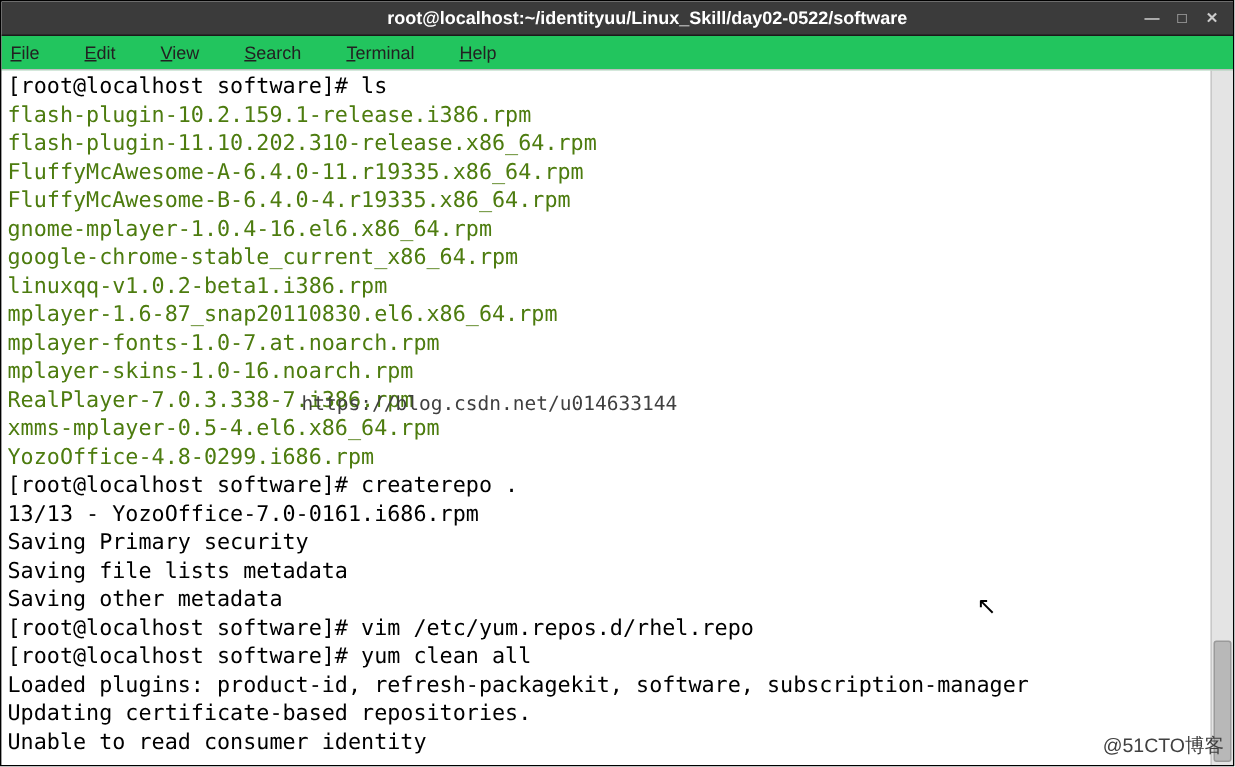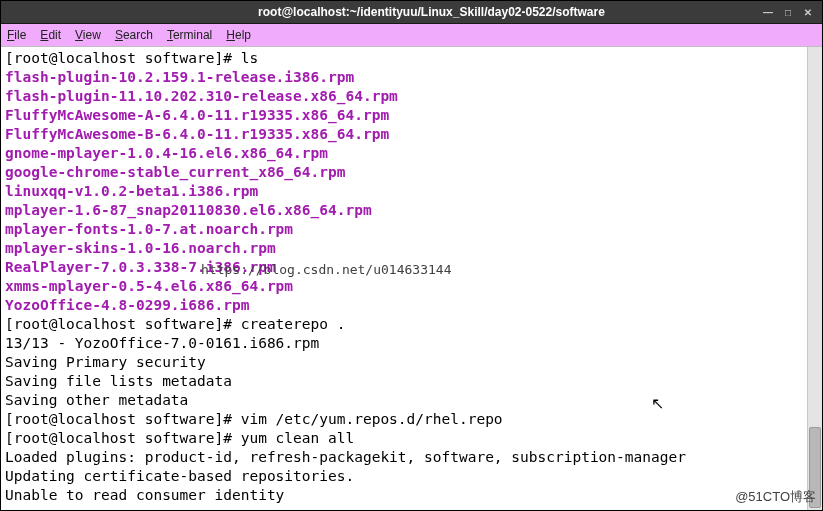--- a/index.html
+++ b/index.html
@@ -1,28 +1,28 @@
 <!DOCTYPE html>
 <html><head>
 <meta charset="utf-8">
 <style>
   html,body{margin:0;padding:0;font-family:sans-serif;background:#fff}
   .win{width:823px;height:511px;border:1px solid #000;box-sizing:border-box;display:flex;flex-direction:column;position:relative;overflow:hidden}
   .title{background:#3b3b3b;color:#fff;height:22px;display:flex;align-items:center;font-size:12px;font-weight:bold;padding:0 6px;border-bottom:1px solid #1a1a1a}
   .title-gap{width:100px}
   .title-text{flex:1;text-align:center}
   .wbtn{width:16px;height:16px;margin-left:4px;display:flex;align-items:center;justify-content:center;color:#ccc;font-size:10px}
-  .menu{height:22px;background:#f0abfc;border-bottom:1px solid #bfbfbf;display:flex;align-items:center;font-size:12px;padding:0 6px;gap:14px;color:#222}
+  .menu{height:22px;background:#22c55e;border-bottom:1px solid #bfbfbf;display:flex;align-items:center;font-size:12px;padding:0 6px;gap:30px;color:#222}
   .menu span{cursor:default}
   .menu u{text-decoration:underline}
   .termwrap{flex:1;display:flex;min-height:0}
   .term{flex:1;background:#fff;font-family:"DejaVu Sans Mono",monospace;font-size:14.5px;line-height:19px;padding:2px 4px;overflow:hidden;white-space:pre;color:#000}
   .sb{width:14px;background:#e4e4e4;border-left:1px solid #c8c8c8;position:relative}
   .thumb{position:absolute;left:1px;right:1px;top:380px;bottom:2px;background:#b8b8b8;border:1px solid #9a9a9a;border-radius:2px}
-  .g{color:#a21caf;font-weight:bold}
+  .g{color:#4d7c0f;font-weight:normal}
   .wm{position:absolute;color:#404040;font-size:13px;pointer-events:none}
   .wm1{left:200px;top:261px;font-family:monospace}
   .wm2{right:6px;bottom:4px}
   .cursor{position:absolute;left:650px;top:393px;font-size:16px;color:#000;pointer-events:none}
 </style>
 </head>
 <body>
 
 <div class="win">
   <div class="title">
@@ -40,21 +40,21 @@
     <span><u>S</u>earch</span>
     <span><u>T</u>erminal</span>
     <span><u>H</u>elp</span>
   </div>
 
   <div class="termwrap">
     <div class="term"><span>[root@localhost software]# </span><span>ls</span>
 <span class="g">flash-plugin-10.2.159.1-release.i386.rpm</span>
 <span class="g">flash-plugin-11.10.202.310-release.x86_64.rpm</span>
 <span class="g">FluffyMcAwesome-A-6.4.0-11.r19335.x86_64.rpm</span>
-<span class="g">FluffyMcAwesome-B-6.4.0-11.r19335.x86_64.rpm</span>
+<span class="g">FluffyMcAwesome-B-6.4.0-4.r19335.x86_64.rpm</span>
 <span class="g">gnome-mplayer-1.0.4-16.el6.x86_64.rpm</span>
 <span class="g">google-chrome-stable_current_x86_64.rpm</span>
 <span class="g">linuxqq-v1.0.2-beta1.i386.rpm</span>
 <span class="g">mplayer-1.6-87_snap20110830.el6.x86_64.rpm</span>
 <span class="g">mplayer-fonts-1.0-7.at.noarch.rpm</span>
 <span class="g">mplayer-skins-1.0-16.noarch.rpm</span>
 <span class="g">RealPlayer-7.0.3.338-7.i386.rpm</span>
 <span class="g">xmms-mplayer-0.5-4.el6.x86_64.rpm</span>
 <span class="g">YozoOffice-4.8-0299.i686.rpm</span>
 <span>[root@localhost software]# </span><span>createrepo .</span>

